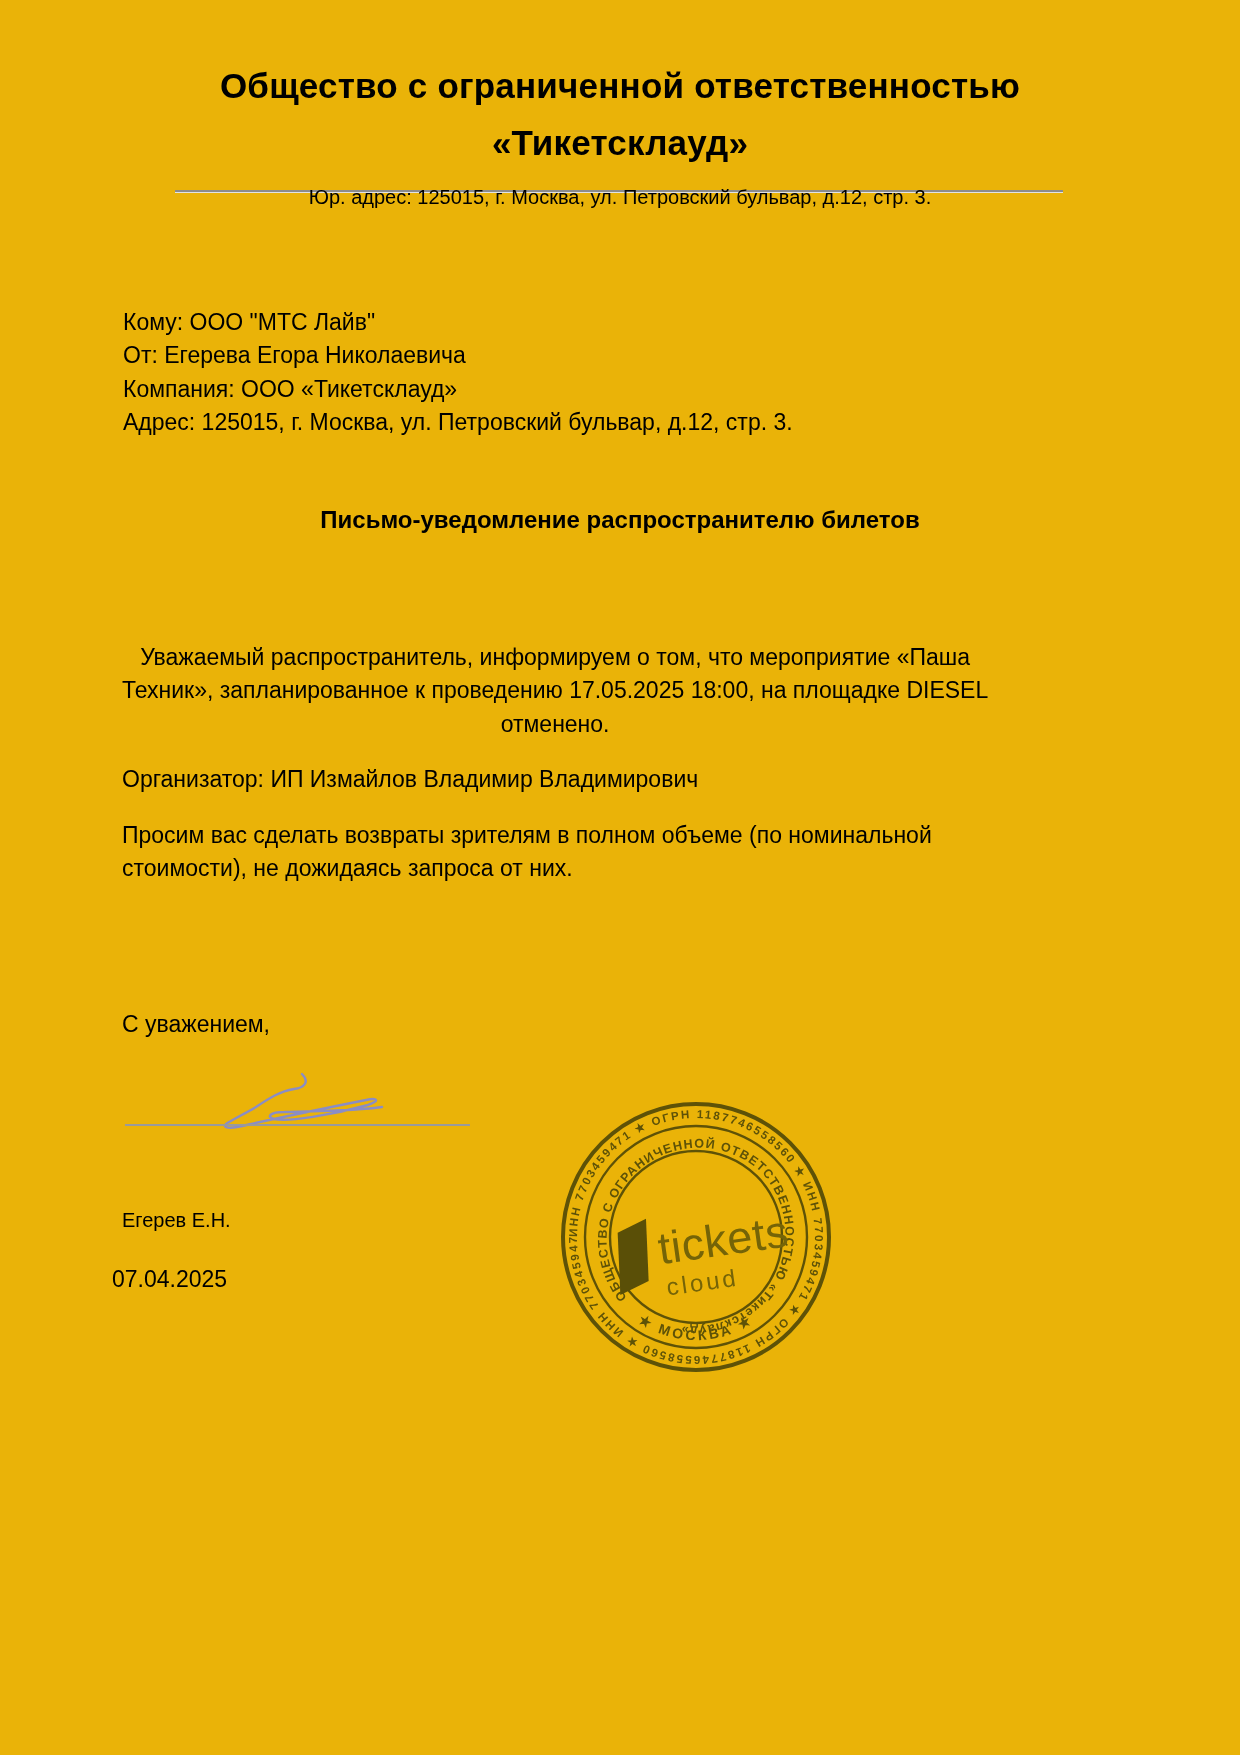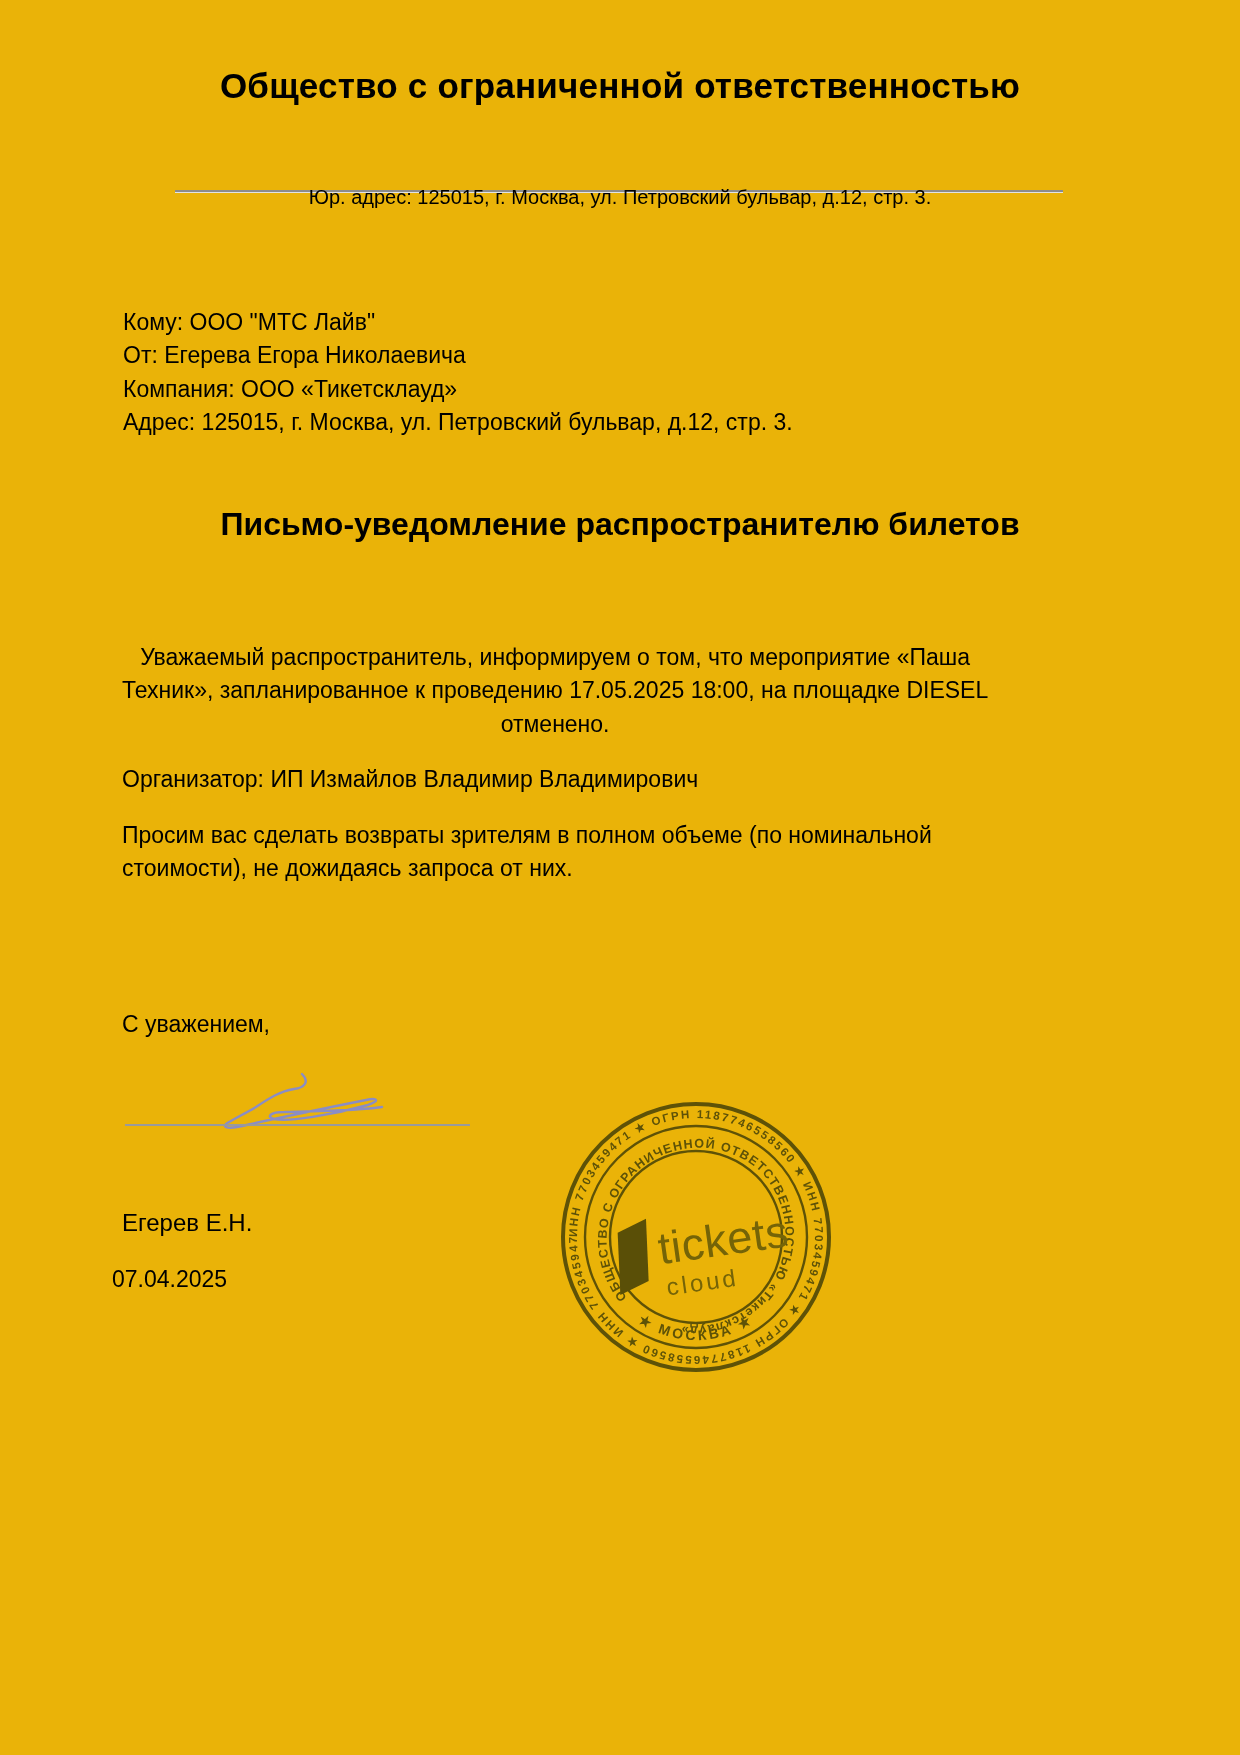--- a/index.html
+++ b/index.html
@@ -29,55 +29,56 @@
     top:186px;
     font-size:20px;
   }
   .addr{
     top:306px;left:123px;
     font-size:23px;line-height:33.4px;
     white-space:nowrap;
   }
   .subject{
     top:506px;
-    font-size:32px;font-weight:bold;
+    font-size:24px;font-weight:bold;
   }
   .para{
     left:122px;
     font-size:23px;line-height:33.4px;
     white-space:nowrap;
   }
   .p1{top:641px;text-align:center;}
   .p2{top:763px;}
   .p3{top:819px;}
   .regards{top:1011px;left:122px;font-size:23px;white-space:nowrap;text-align:right;}
   .sig-svg{left:120px;top:1056px;}
   .sig-line{top:1124px;left:125px;width:345px;height:2px;background:#9a9a9a;}
   .sig-title{top:1151px;left:122px;font-size:23px;white-space:nowrap;}
-  .sig-name{top:1209px;left:122px;font-size:24px;white-space:nowrap;}
+  .sig-name{top:1209px;left:122px;font-size:20px;white-space:nowrap;}
   .date{top:1266px;left:112px;font-size:23px;white-space:nowrap;}
   .stamp{
     left:559px;top:1100px;width:274px;height:274px;
     mix-blend-mode:multiply;
     opacity:0.88;
   }
   .stamp text{font-family:"Liberation Sans", sans-serif;}
   .ring-text{font-size:11.5px;letter-spacing:2px;font-weight:600;fill:#5161bf;}
   .ring-text-inner{font-size:12.5px;letter-spacing:1.2px;font-weight:700;fill:#5161bf;}
   .ring-text-bottom{font-size:14px;letter-spacing:3px;font-weight:700;fill:#5161bf;}
   .logo-big{font-size:45px;fill:#6d7ecf;letter-spacing:0.5px;}
   .logo-small{font-size:24px;fill:#6d7ecf;letter-spacing:3px;}
 </style>
 </head>
 <body>
 
 <div class="page">
 
   <div class="abs center title">
     <div>Общество с ограниченной ответственностью</div>
+    <div>«Тикетсклауд»</div>
   </div>
 
   <div class="abs rule"></div>
 
   <div class="abs center legal">Юр. адрес: 125015, г. Москва, ул. Петровский бульвар, д.12, стр. 3.</div>
 
   <div class="abs addr">
     <div>Кому: ООО "МТС Лайв"</div>
     <div>От: Егерева Егора Николаевича</div>
     <div>Компания: ООО «Тикетсклауд»</div>

